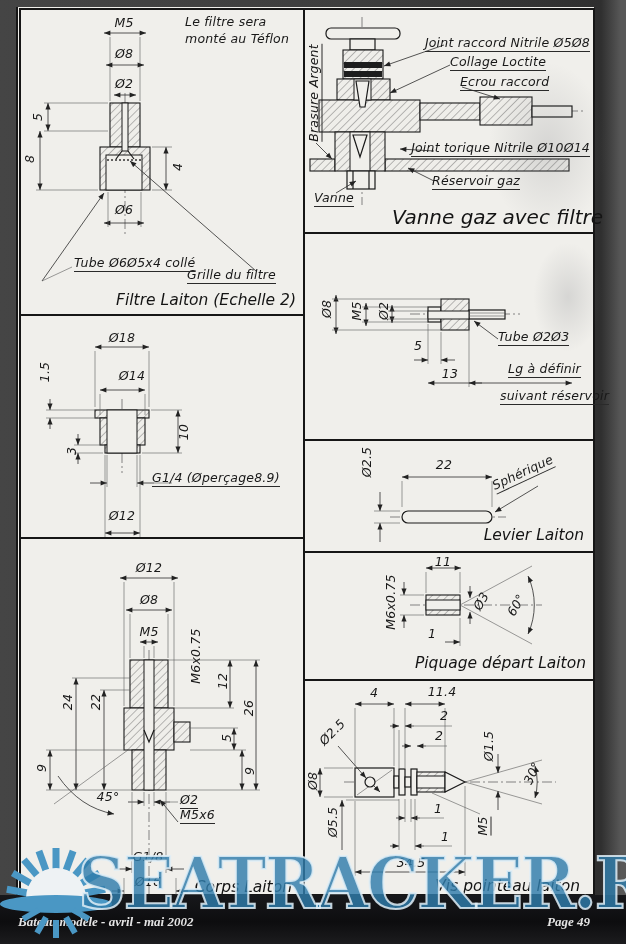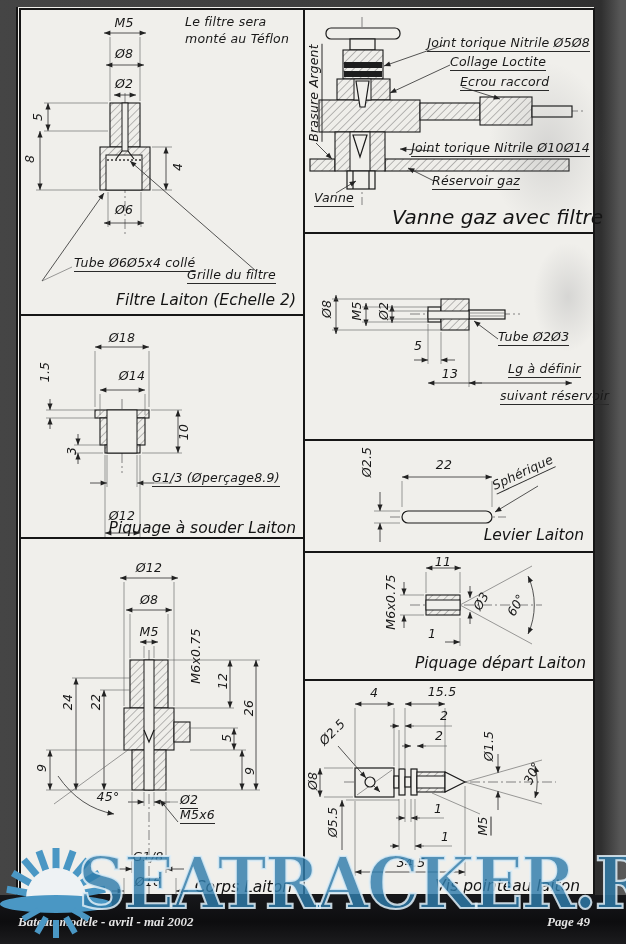--- a/index.html
+++ b/index.html
@@ -141,21 +141,21 @@
         <line class="oo" x1="65" y1="162" x2="65" y2="180"></line>
       <line class="d" x1="140" y1="36" x2="80" y2="57" marker-end="url(#ar)"></line>
       <line class="d" x1="146" y1="56" x2="86" y2="84" marker-end="url(#ar)"></line>
       <line class="d" x1="158" y1="78" x2="196" y2="90" marker-end="url(#ar)"></line>
       <line class="d" x1="130" y1="142" x2="96" y2="140" marker-end="url(#ar)"></line>
       <line class="d" x1="130" y1="172" x2="104" y2="159" marker-end="url(#ar)"></line>
       <line class="d" x1="32" y1="184" x2="52" y2="172" marker-end="url(#ar)"></line>
       <line class="d" x1="12" y1="134" x2="28" y2="150" marker-end="url(#ar)"></line>
     </svg>
     <span class="lbl r90 ul" style="left:10px;top:84px">Brasure Argent</span>
-    <span class="lbl ul" style="right:4px;top:26px">Joint torique Nitrile Ø5Ø8</span>
+    <span class="lbl ul" style="right:4px;top:26px">Joint raccord Nitrile Ø5Ø8</span>
     <span class="lbl ul" style="left:146px;top:45px">Collage Loctite</span>
     <span class="lbl ul" style="left:156px;top:65px">Ecrou raccord</span>
     <span class="lbl ul" style="right:4px;top:131px">Joint torique Nitrile Ø10Ø14</span>
     <span class="lbl ul" style="left:128px;top:164px">Réservoir gaz</span>
     <span class="lbl ul" style="left:10px;top:181px">Vanne</span>
     <span class="title big" style="left:88px;top:196px">Vanne gaz avec filtre</span>
   </div>
 
   <div class="panel" style="left:2px;top:308px;width:284px;height:223px">
     <svg width="284" height="223">
@@ -188,23 +188,22 @@
         <line class="e" x1="117" y1="140" x2="117" y2="172"></line>
       <line class="d" x1="85" y1="218" x2="120" y2="218" marker-start="url(#ar)" marker-end="url(#ar)"></line>
       <line class="e" x1="85" y1="140" x2="85" y2="222"></line>
         <line class="e" x1="120" y1="140" x2="120" y2="222"></line>
     </svg>
     <span class="lbl c" style="left:102px;top:22px">Ø18</span>
     <span class="lbl c" style="left:112px;top:60px">Ø14</span>
     <span class="lbl r90" style="left:24px;top:57px">1.5</span>
     <span class="lbl r90" style="left:51px;top:136px">3</span>
     <span class="lbl r90" style="left:163px;top:117px">10</span>
-    <span class="lbl ul" style="left:132px;top:155px">G1/3 (Øperçage8.9)</span>
+    <span class="lbl ul" style="left:132px;top:155px">G1/4 (Øperçage8.9)</span>
     <span class="lbl c" style="left:102px;top:200px">Ø12</span>
-    <span class="title" style="right:8px;top:204px">Piquage à souder Laiton</span>
   </div>
 
   <div class="panel" style="left:286px;top:226px;width:290px;height:207px">
     <svg width="290" height="207">
       <line class="cl" x1="106" y1="81" x2="216" y2="81"></line>
       <rect class="o" x="124" y="74" width="13" height="15"></rect>
       <rect class="hr" x="137" y="66" width="28" height="31"></rect>
       <rect class="o" x="165" y="77" width="36" height="9"></rect>
       <rect class="w" x="124" y="78" width="41" height="8"></rect>
       <line class="e" x1="165" y1="80" x2="201" y2="80"></line>
@@ -401,21 +400,21 @@
       <line class="d" x1="120" y1="166" x2="111" y2="166" marker-end="url(#ar)"></line>
       <line class="e" x1="120" y1="166" x2="148" y2="166"></line>
       <line class="e" x1="95" y1="119" x2="95" y2="170"></line>
         <line class="e" x1="111" y1="119" x2="111" y2="170"></line>
       <line class="e" x1="176" y1="134" x2="128" y2="113"></line>
       <line class="d" x1="51" y1="192" x2="161" y2="192" marker-start="url(#ar)" marker-end="url(#ar)"></line>
       <line class="e" x1="51" y1="121" x2="51" y2="196"></line>
         <line class="e" x1="161" y1="106" x2="161" y2="196"></line>
     </svg>
     <span class="lbl c" style="left:70px;top:12px">4</span>
-    <span class="lbl c" style="left:138px;top:11px">15.5</span>
+    <span class="lbl c" style="left:138px;top:11px">11.4</span>
     <span class="lbl c" style="left:140px;top:35px">2</span>
     <span class="lbl c" style="left:135px;top:55px">2</span>
     <span class="lbl r45" style="left:28px;top:52px">Ø2.5</span>
     <span class="lbl r90" style="left:8px;top:101px">Ø8</span>
     <span class="lbl r90" style="left:28px;top:142px">Ø5.5</span>
     <span class="lbl r90" style="left:184px;top:66px">Ø1.5</span>
     <span class="lbl r65" style="left:228px;top:93px">30°</span>
     <span class="lbl c" style="left:134px;top:128px">1</span>
     <span class="lbl c" style="left:141px;top:156px">1</span>
     <span class="lbl r90 ul" style="left:179px;top:146px">M5</span>

